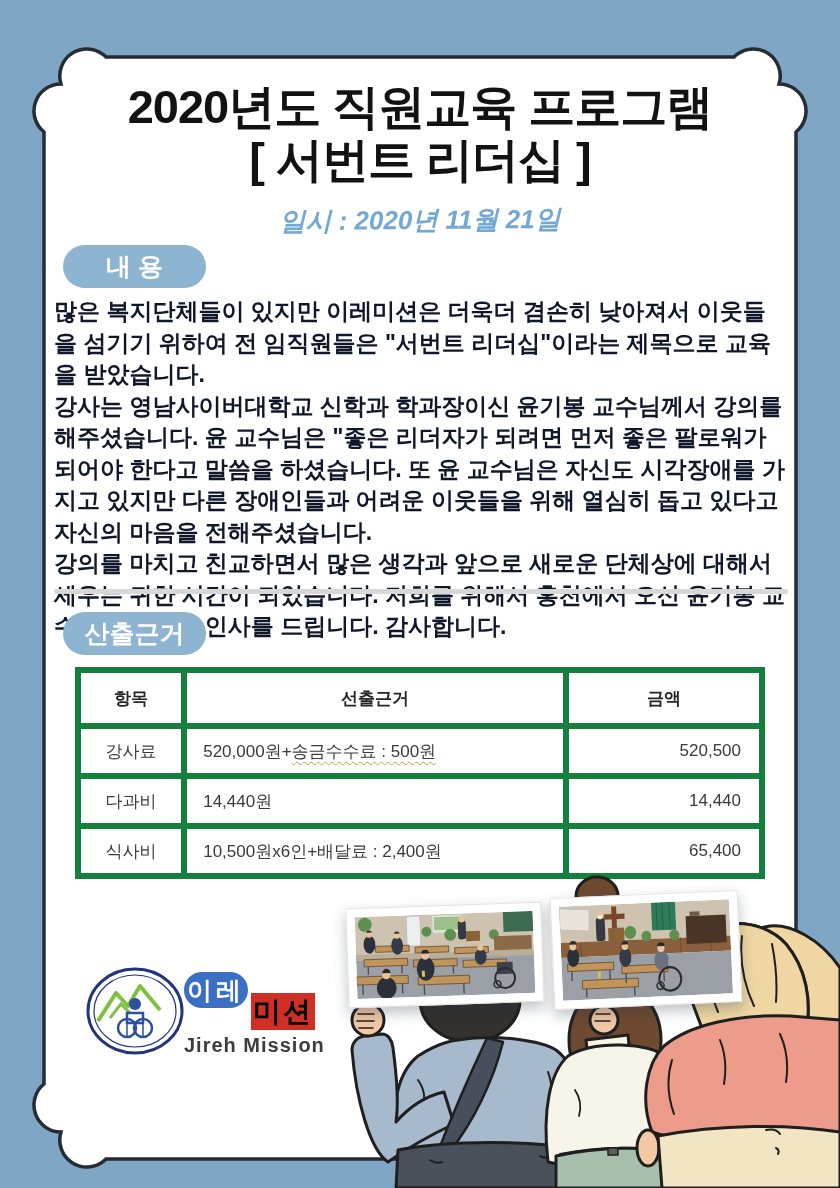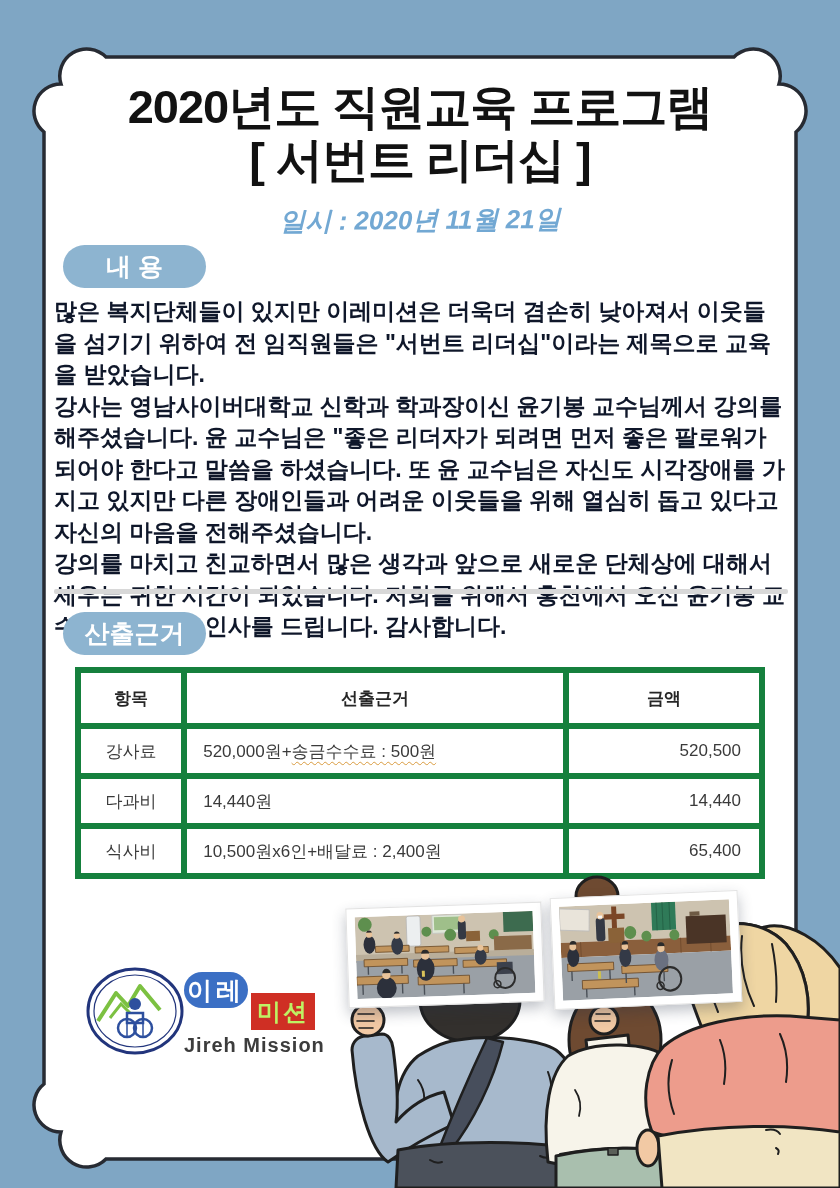--- a/index.html
+++ b/index.html
@@ -32,22 +32,22 @@
   .col-item{width:110px;text-align:center;}
   .col-basis{width:395px;text-align:left;padding-left:16px !important;}
   .col-amount{width:185px;text-align:right;padding-right:18px !important;}
   .wavy{text-decoration:underline;text-decoration-style:wavy;text-decoration-color:#d99b3f;
         text-decoration-thickness:1px;text-underline-offset:4px;}
 
   .logo-wrap{position:absolute;left:84px;top:962px;width:260px;height:100px;}
   .logo-oval{position:absolute;left:0;top:4px;width:102px;height:90px;}
   .logo-kr-top{position:absolute;left:100px;top:10px;width:64px;height:36px;background:#3b6fc4;color:#ffffff;
                font-size:25px;font-weight:800;display:flex;align-items:center;justify-content:center;letter-spacing:4px;border-radius:18px;}
-  .logo-kr-bottom{position:absolute;left:167px;top:31px;width:64px;height:37px;background:#cf2f24;color:#bef264;
-               font-size:24px;font-weight:800;display:flex;align-items:center;justify-content:center;letter-spacing:2px;}
+  .logo-kr-bottom{position:absolute;left:167px;top:31px;width:64px;height:37px;background:#cf2f24;color:#000000;
+               font-size:28px;font-weight:800;display:flex;align-items:center;justify-content:center;letter-spacing:2px;}
   .logo-en{position:absolute;left:100px;top:72px;font-size:20px;font-weight:800;color:#3c3c3c;letter-spacing:1px;}
 
   .photo{position:absolute;background:#ffffff;border:1px solid #e2e2e2;
          box-shadow:0 6px 14px rgba(40,50,70,0.30);padding:8px;}
   .photo-left{left:347px;top:905px;width:178px;height:82px;transform:rotate(-2deg);z-index:6;}
   .photo-right{left:552px;top:894px;width:170px;height:94px;transform:rotate(-2.5deg);z-index:6;}
   .photo svg{display:block;width:100%;height:100%;}
 
   .people{z-index:5;}
   .card-svg{z-index:1;}

